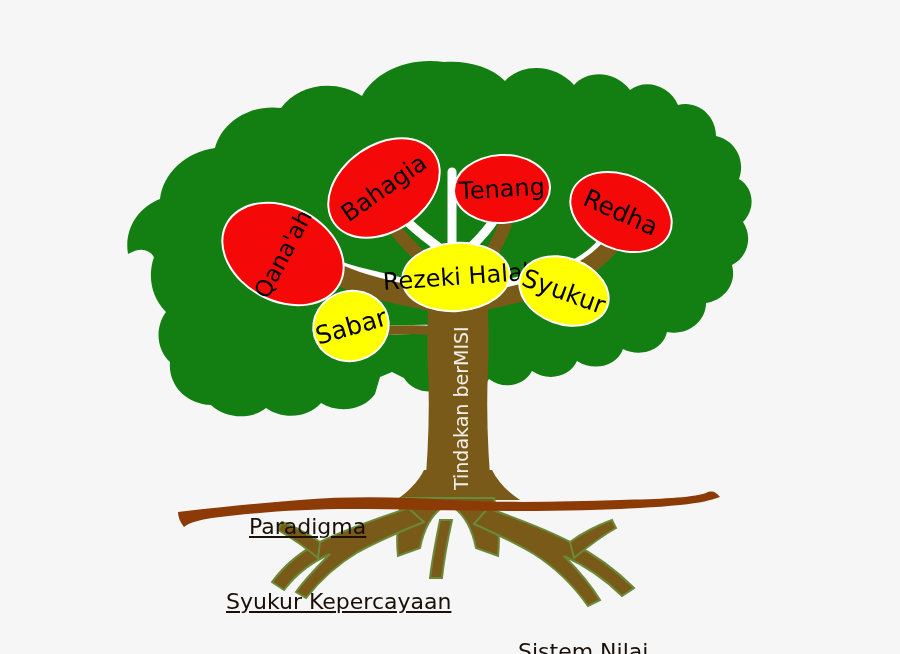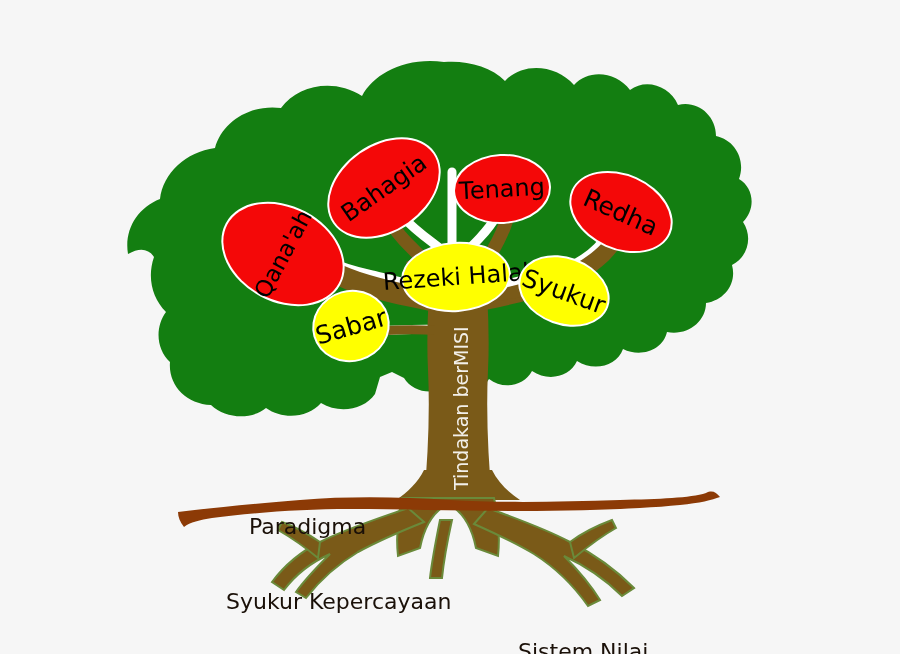--- a/index.html
+++ b/index.html
@@ -35,20 +35,21 @@
     line-height: 1;
     pointer-events: auto;
   }
   .ground-label {
     position: absolute;
     color: #1a1008;
     font-family: "DejaVu Sans", "Liberation Sans", sans-serif;
     font-size: 22px;
     line-height: 1;
     white-space: nowrap;
+    text-decoration: underline;
   }
   .trunk-label {
     position: absolute;
     color: #f2efe9;
     font-family: "DejaVu Sans", "Liberation Sans", sans-serif;
     font-size: 19px;
     line-height: 1;
     white-space: nowrap;
     transform-origin: 0 0;
     transform: rotate(-90deg);

